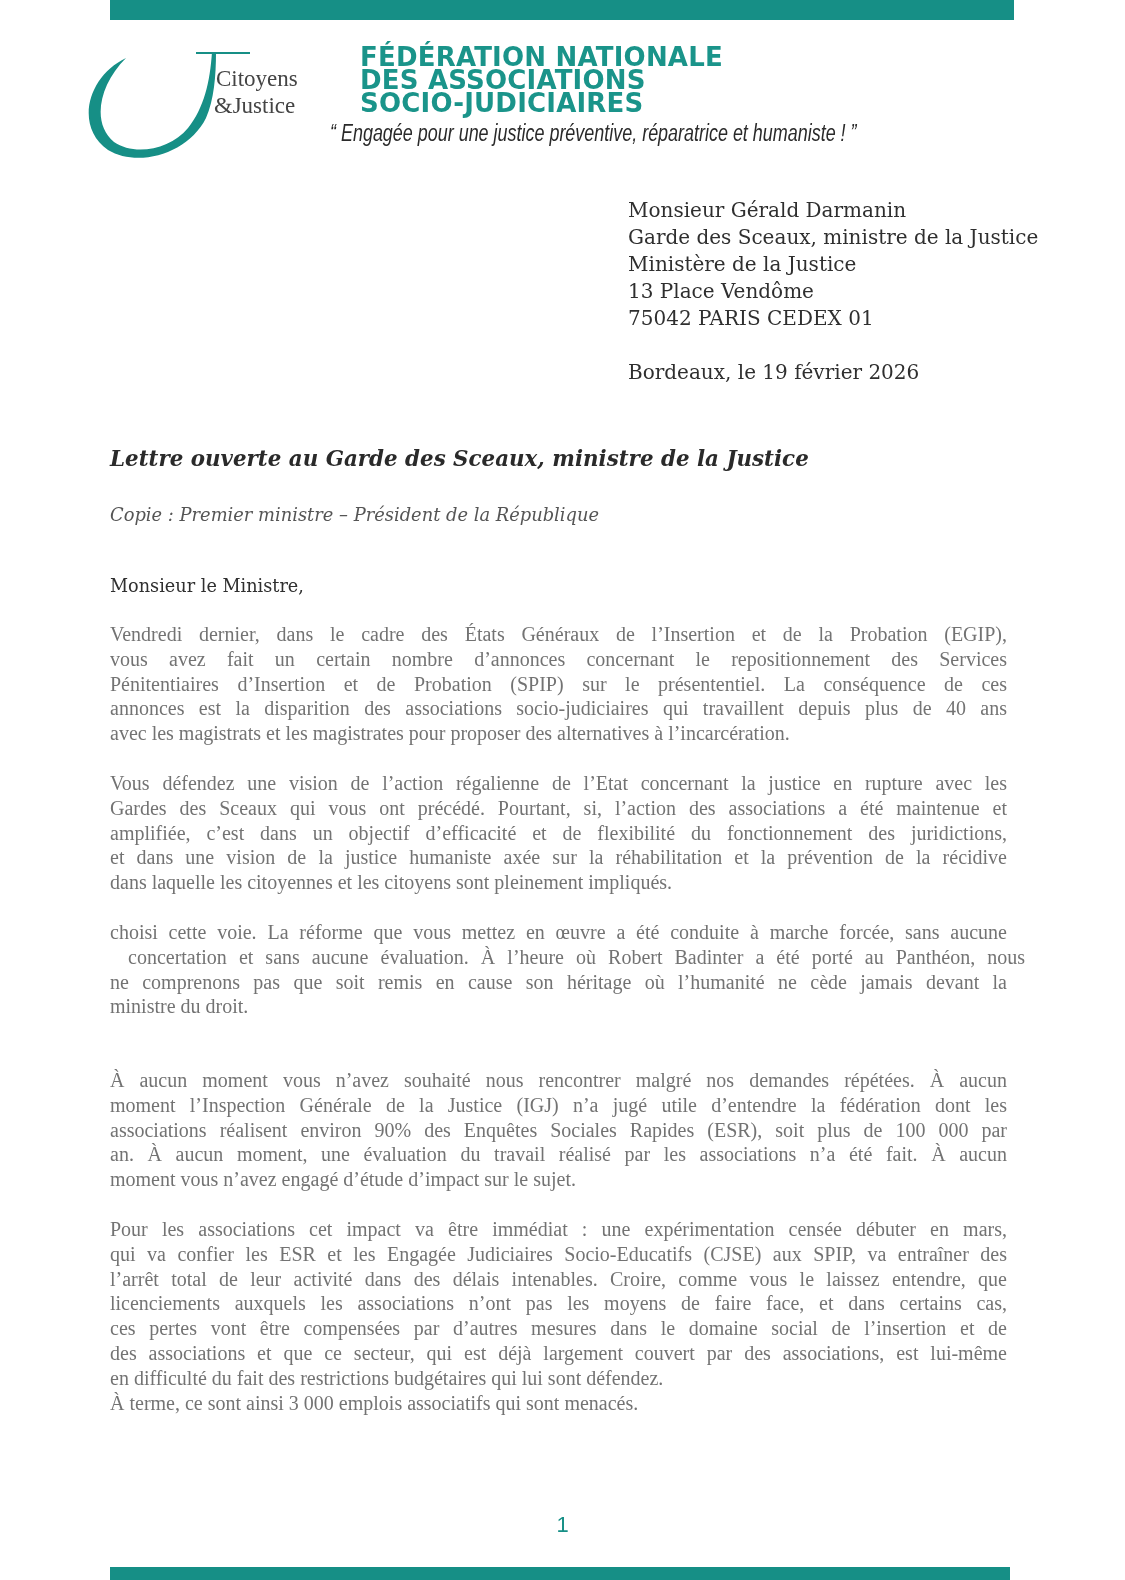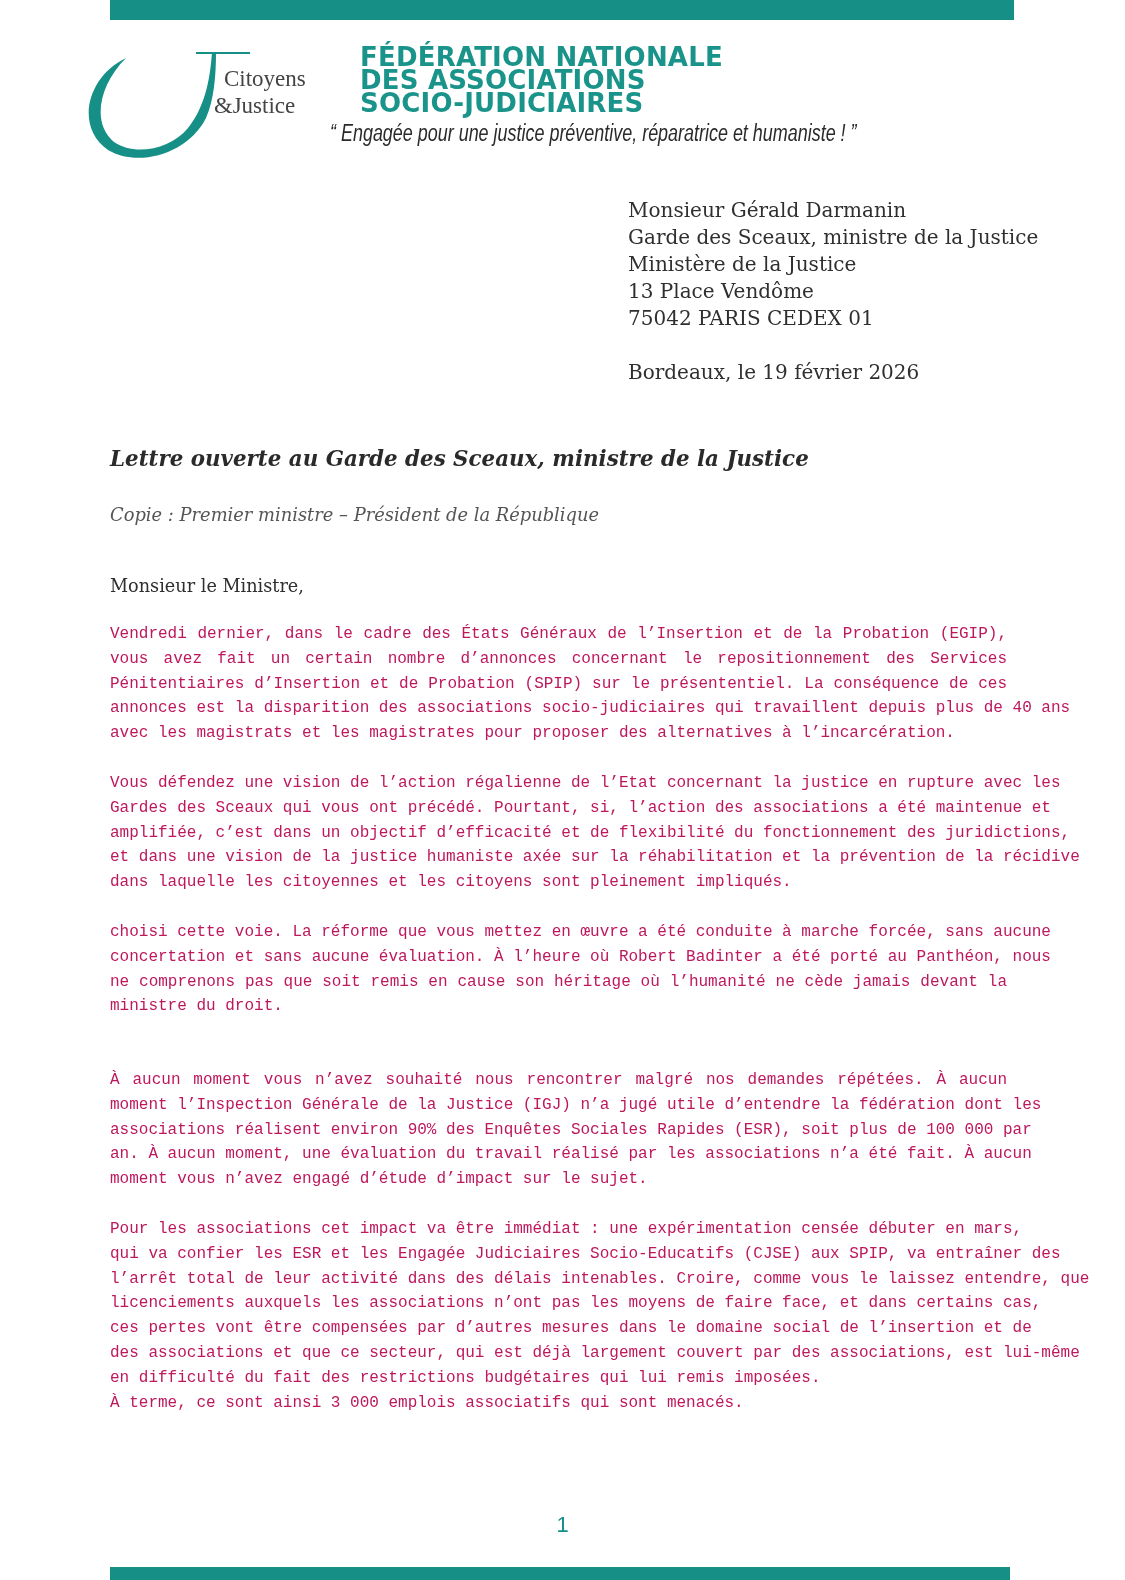--- a/index.html
+++ b/index.html
@@ -3,37 +3,37 @@
 <meta charset="utf-8">
 <style>
   html, body { margin: 0; padding: 0; background: #ffffff; }
   body { width: 1125px; height: 1580px; position: relative; overflow: hidden; color: #2b2b2b; }
   .bar { position: absolute; left: 110px; width: 904px; background: #168f86; }
   .bar.top { top: 0; height: 20px; }
   .bar.bottom { top: 1567px; height: 13px; width: 900px; }
 
   .logo { position: absolute; left: 78px; top: 46px; width: 240px; height: 116px; }
   .logo-text { position: absolute; font-family: "Liberation Serif", "DejaVu Serif", serif; color: #444; font-size: 23px; line-height: 24px; }
-  .logo-text.l1 { left: 224px; top: 67px; }
+  .logo-text.l1 { left: 216px; top: 67px; }
   .logo-text.l2 { left: 214px; top: 93px; }
   .logo-text.l2 .amp { font-size: 24px; }
 
   .org { position: absolute; left: 360px; top: 46px; font-family: "DejaVu Sans", sans-serif; font-weight: bold; color: #1a948a; font-size: 26px; line-height: 23px; letter-spacing: 0.2px; }
   .tagline { position: absolute; left: 330px; top: 120px; font-family: "Liberation Sans Narrow", "Liberation Sans", sans-serif; font-style: italic; color: #2a2a2a; font-size: 23px; transform: scaleX(0.78); transform-origin: left top; white-space: nowrap; }
 
   .serif { font-family: "DejaVu Serif", "Liberation Serif", serif; }
   .address { position: absolute; left: 628px; top: 197px; font-size: 20px; line-height: 27px; color: #2f2f2f; }
   .address div { white-space: nowrap; }
   .date { position: absolute; left: 628px; top: 360px; font-size: 20px; color: #2f2f2f; white-space: nowrap; }
 
   .title { position: absolute; left: 110px; top: 444px; font-size: 23px; font-style: italic; font-weight: bold; color: #2a2a2a; white-space: nowrap; transform: scaleX(0.93); transform-origin: left top; }
   .copy { position: absolute; left: 110px; top: 503px; font-size: 19px; font-style: italic; color: #555; white-space: nowrap; transform: scaleX(0.94); transform-origin: left top; }
   .salutation { position: absolute; left: 110px; top: 574px; font-size: 19px; color: #2f2f2f; white-space: nowrap; transform: scaleX(0.93); transform-origin: left top; }
 
-  .body { position: absolute; left: 110px; width: 897px; font-family: Liberation Mono, monospace; font-size: 16px; line-height: 24.8px; color: #be185d; }
+  .body { position: absolute; left: 110px; width: 897px; font-family: Liberation Serif, serif; font-size: 20px; line-height: 24.8px; color: #737373; }
   .line { display: block; white-space: nowrap; text-align: justify; text-align-last: justify; overflow: visible; }
   .line.last { text-align-last: left; }
   .p1 { top: 622px; }
   .p2 { top: 771px; }
   .p3 { top: 920px; }
   .p4 { top: 1068px; }
   .p5 { top: 1217px; }
 
   .page-num { position: absolute; left: 0; width: 1125px; top: 1512px; text-align: center; font-family: "Liberation Sans", sans-serif; color: #168f86; font-size: 22px; }
 </style>
@@ -80,38 +80,38 @@
 <div class="body p2">
   <span class="line" style="display: block; white-space: nowrap; width: 897px;">Vous défendez une vision de l’action régalienne de l’Etat concernant la justice en rupture avec les</span>
   <span class="line" style="display: block; white-space: nowrap; width: 897px;">Gardes des Sceaux qui vous ont précédé. Pourtant, si, l’action des associations a été maintenue et</span>
   <span class="line" style="display: block; white-space: nowrap; width: 897px;">amplifiée, c’est dans un objectif d’efficacité et de flexibilité du fonctionnement des juridictions,</span>
   <span class="line" style="display: block; white-space: nowrap; width: 897px;">et dans une vision de la justice humaniste axée sur la réhabilitation et la prévention de la récidive</span>
   <span class="line last" style="display: block; white-space: nowrap; width: 897px;">dans laquelle les citoyennes et les citoyens sont pleinement impliqués.</span>
 </div>
 
 <div class="body p3">
   <span class="line" style="display: block; white-space: nowrap; width: 897px;">choisi cette voie. La réforme que vous mettez en œuvre a été conduite à marche forcée, sans aucune</span>
-  <span class="line" style="display: block; white-space: nowrap; width: 897px;">concertation et sans aucune évaluation. À l’heure où Robert Badinter a été porté au Panthéon, nous</span>
+  <span class="line" style="display: block; white-space: nowrap; width: 897px; margin-left: 18px;">concertation et sans aucune évaluation. À l’heure où Robert Badinter a été porté au Panthéon, nous</span>
   <span class="line" style="display: block; white-space: nowrap; width: 897px;">ne comprenons pas que soit remis en cause son héritage où l’humanité ne cède jamais devant la</span>
   <span class="line last" style="display: block; white-space: nowrap; width: 897px;">ministre du droit.</span>
 </div>
 
 <div class="body p4">
   <span class="line" style="display: block; white-space: nowrap; width: 897px;">À aucun moment vous n’avez souhaité nous rencontrer malgré nos demandes répétées. À aucun</span>
   <span class="line" style="display: block; white-space: nowrap; width: 897px;">moment l’Inspection Générale de la Justice (IGJ) n’a jugé utile d’entendre la fédération dont les</span>
   <span class="line" style="display: block; white-space: nowrap; width: 897px;">associations réalisent environ 90% des Enquêtes Sociales Rapides (ESR), soit plus de 100 000 par</span>
   <span class="line" style="display: block; white-space: nowrap; width: 897px;">an. À aucun moment, une évaluation du travail réalisé par les associations n’a été fait. À aucun</span>
   <span class="line last" style="display: block; white-space: nowrap; width: 897px;">moment vous n’avez engagé d’étude d’impact sur le sujet.</span>
 </div>
 
 <div class="body p5">
   <span class="line" style="display: block; white-space: nowrap; width: 897px;">Pour les associations cet impact va être immédiat : une expérimentation censée débuter en mars,</span>
   <span class="line" style="display: block; white-space: nowrap; width: 897px;">qui va confier les ESR et les Engagée Judiciaires Socio-Educatifs (CJSE) aux SPIP, va entraîner des</span>
   <span class="line" style="display: block; white-space: nowrap; width: 897px;">l’arrêt total de leur activité dans des délais intenables. Croire, comme vous le laissez entendre, que</span>
   <span class="line" style="display: block; white-space: nowrap; width: 897px;">licenciements auxquels les associations n’ont pas les moyens de faire face, et dans certains cas,</span>
   <span class="line" style="display: block; white-space: nowrap; width: 897px;">ces pertes vont être compensées par d’autres mesures dans le domaine social de l’insertion et de</span>
   <span class="line" style="display: block; white-space: nowrap; width: 897px;">des associations et que ce secteur, qui est déjà largement couvert par des associations, est lui-même</span>
-  <span class="line last" style="display: block; white-space: nowrap; width: 897px;">en difficulté du fait des restrictions budgétaires qui lui remis imposées.</span>
+  <span class="line last" style="display: block; white-space: nowrap; width: 897px;">en difficulté du fait des restrictions budgétaires qui lui sont défendez.</span>
   <span class="line last" style="display: block; white-space: nowrap; width: 897px;">À terme, ce sont ainsi 3 000 emplois associatifs qui sont menacés.</span>
 </div>
 
 <div class="page-num">1</div>
 <div class="bar bottom"></div>
 
 </body></html>

